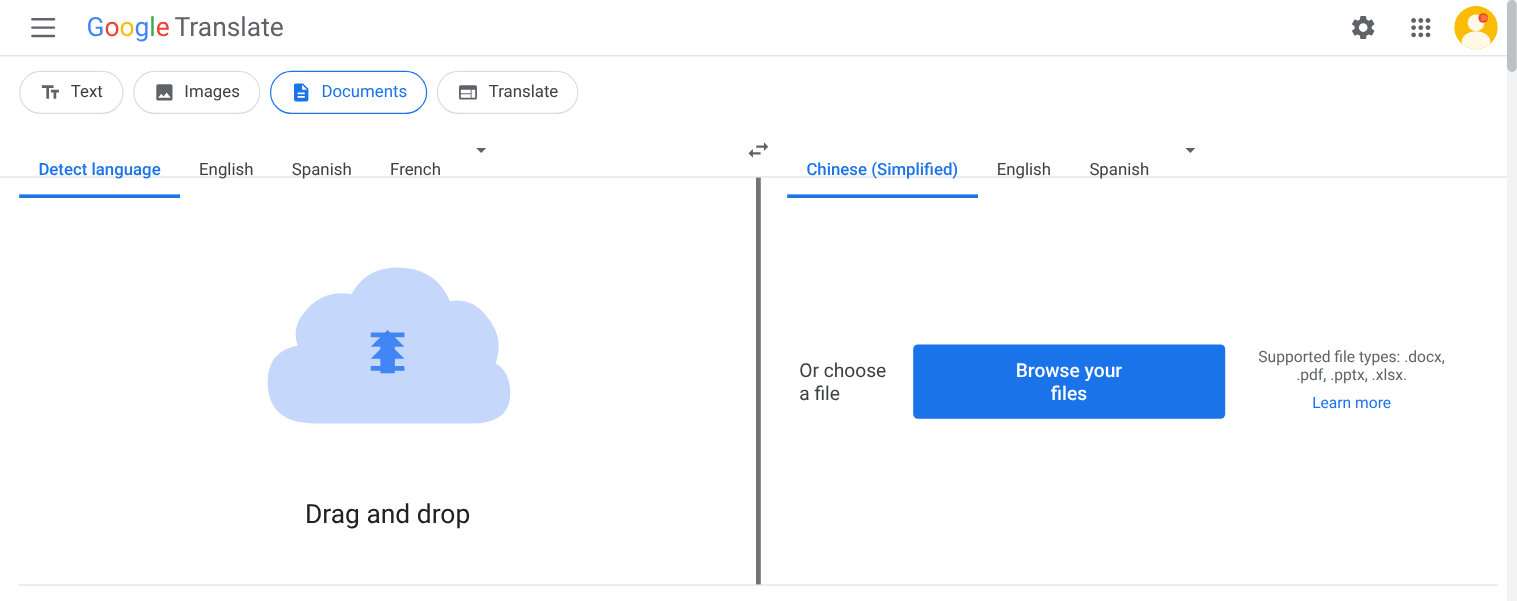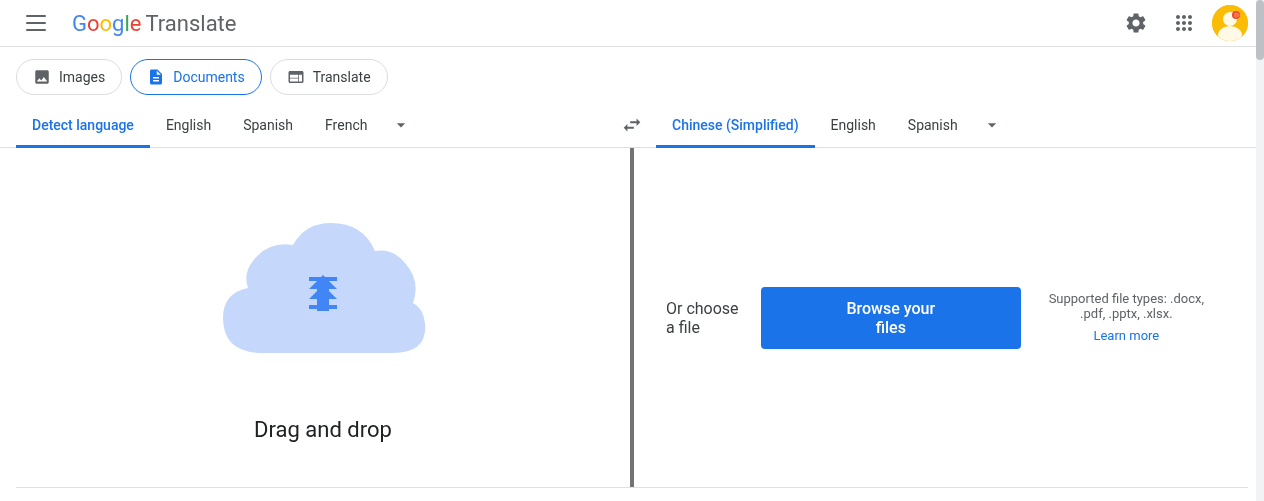--- a/index.html
+++ b/index.html
@@ -125,21 +125,21 @@
     .lang-btn {
       padding: 12px 16px;
       border: none;
       background: transparent;
       cursor: pointer;
       font-size: 14px;
       color: #3c4043;
       font-family: inherit;
       border-bottom: 3px solid transparent;
       position: relative;
-      top: 1px;
+      top: 18px;
     }
     .lang-btn.active {
       color: #1a73e8;
       border-bottom: 3px solid #1a73e8;
       font-weight: 500;
     }
     .more-btn {
       padding: 12px 8px;
       border: none;
       background: transparent;
@@ -318,20 +318,26 @@
         <circle cx="24" cy="10" r="4" fill="#ea4335"></circle>
         <path d="M22 8 Q26 6 28 10 Q26 14 22 12 Z" fill="#ff7043"></path>
       </svg>
     </div>
   </div>
 </header>
 
 <div class="mode-tabs">
   <button class="mode-tab">
     <svg width="18" height="18" viewBox="0 0 24 24" fill="#5f6368">
+        <path d="M2.5 4v3h5v12h3V7h5V4h-13zm19 5h-9v3h3v7h3v-7h3V9z"></path>
+      </svg>
+    <span>Text</span>
+  </button>
+  <button class="mode-tab">
+    <svg width="18" height="18" viewBox="0 0 24 24" fill="#5f6368">
         <path d="M21 19V5c0-1.1-.9-2-2-2H5c-1.1 0-2 .9-2 2v14c0 1.1.9 2 2 2h14c1.1 0 2-.9 2-2zM8.5 13.5l2.5 3.01L14.5 12l4.5 6H5l3.5-4.5z"></path>
       </svg>
     <span>Images</span>
   </button>
   <button class="mode-tab active">
     <svg width="18" height="18" viewBox="0 0 24 24" fill="#1a73e8">
         <path d="M14 2H6c-1.1 0-1.99.9-1.99 2L4 20c0 1.1.89 2 1.99 2H18c1.1 0 2-.9 2-2V8l-6-6zm2 16H8v-2h8v2zm0-4H8v-2h8v2zm-3-5V3.5L18.5 9H13z"></path>
       </svg>
     <span style="color:#1a73e8">Documents</span>
   </button>

